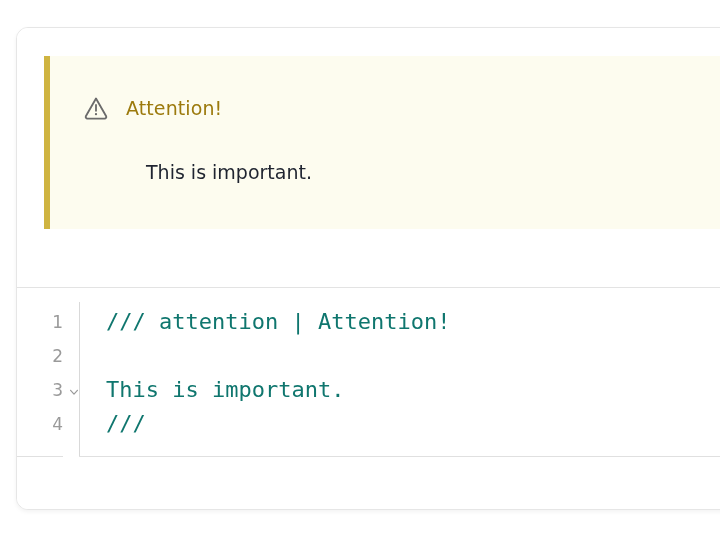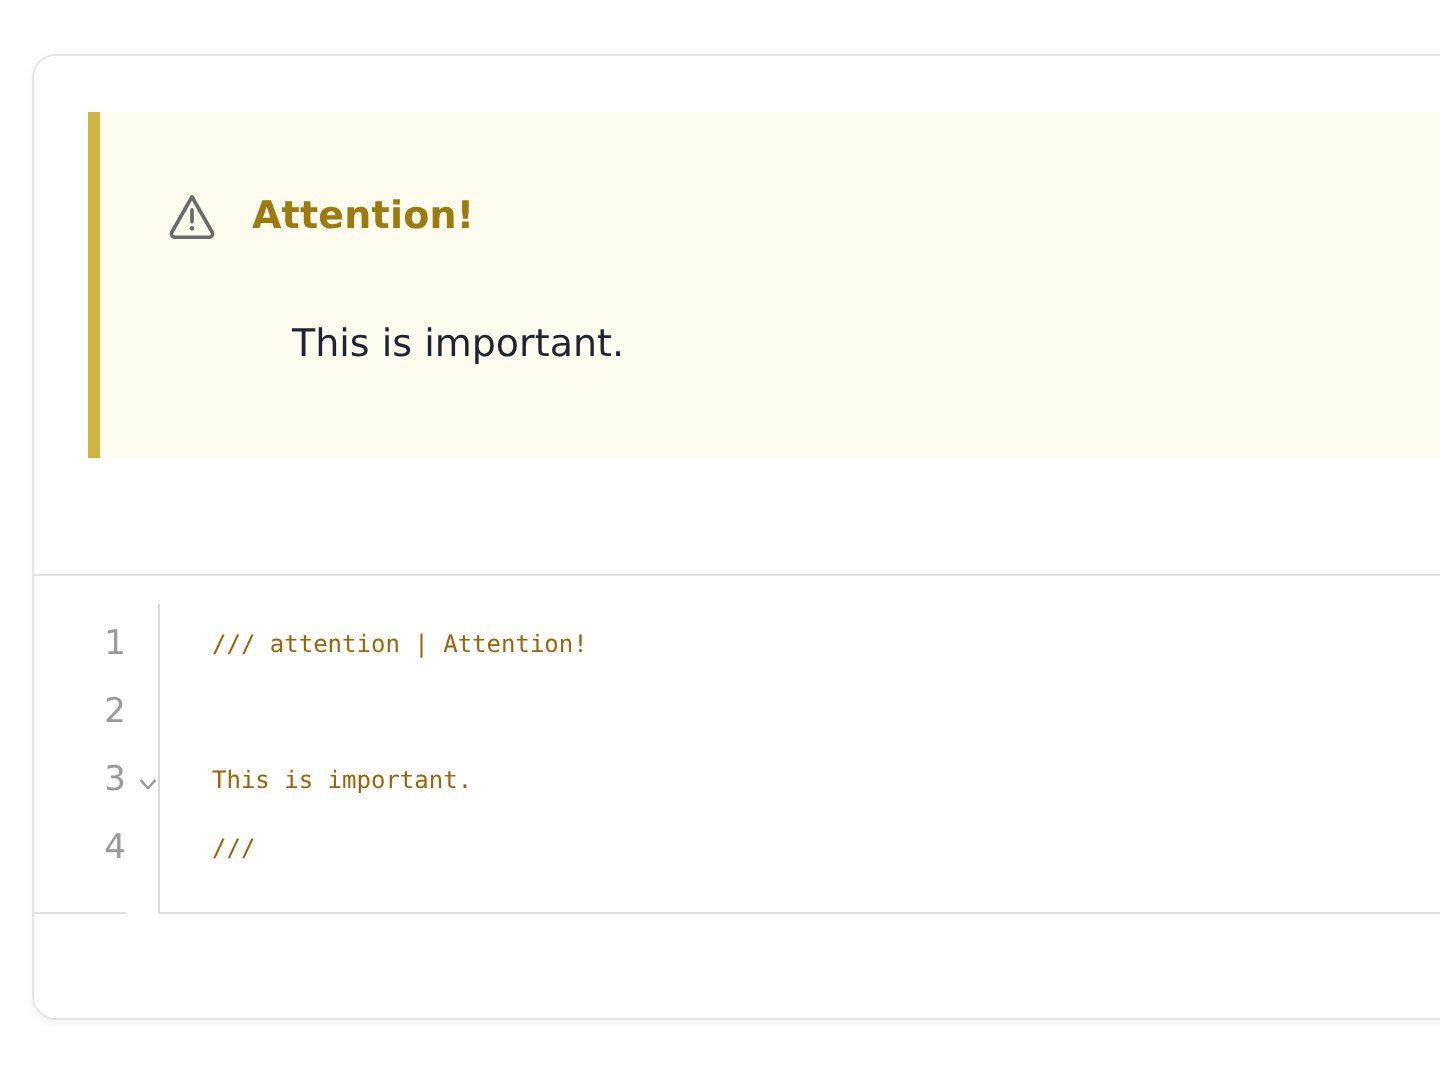--- a/index.html
+++ b/index.html
@@ -60,21 +60,21 @@
   .warn-icon {
     width: 26px;
     height: 26px;
     display: block;
     flex: 0 0 auto;
   }
 
   .admonition-title {
     font-family: "DejaVu Sans", sans-serif;
     font-size: 19px;
-    font-weight: bold;
+    font-weight: normal;
     color: #9c7a0d;
     letter-spacing: 0.1px;
     line-height: 1;
     white-space: nowrap;
   }
 
   .admonition-body {
     position: absolute;
     left: 96px;
     top: 104px;
@@ -148,22 +148,22 @@
     width: 12px;
     height: 12px;
     color: #9a9a9a;
   }
   .fold-toggle svg { display: block; }
 
   .code-text {
     position: absolute;
     left: 89px;
     font-family: "DejaVu Sans Mono", monospace;
-    font-size: 12px;
-    color: #a16207;
+    font-size: 22px;
+    color: #0f766e;
     line-height: 24px;
     white-space: pre;
   }
 
   
   .code-bottom-divider {
     position: absolute;
     left: 62px;
     top: 428px;
     width: 720px;

